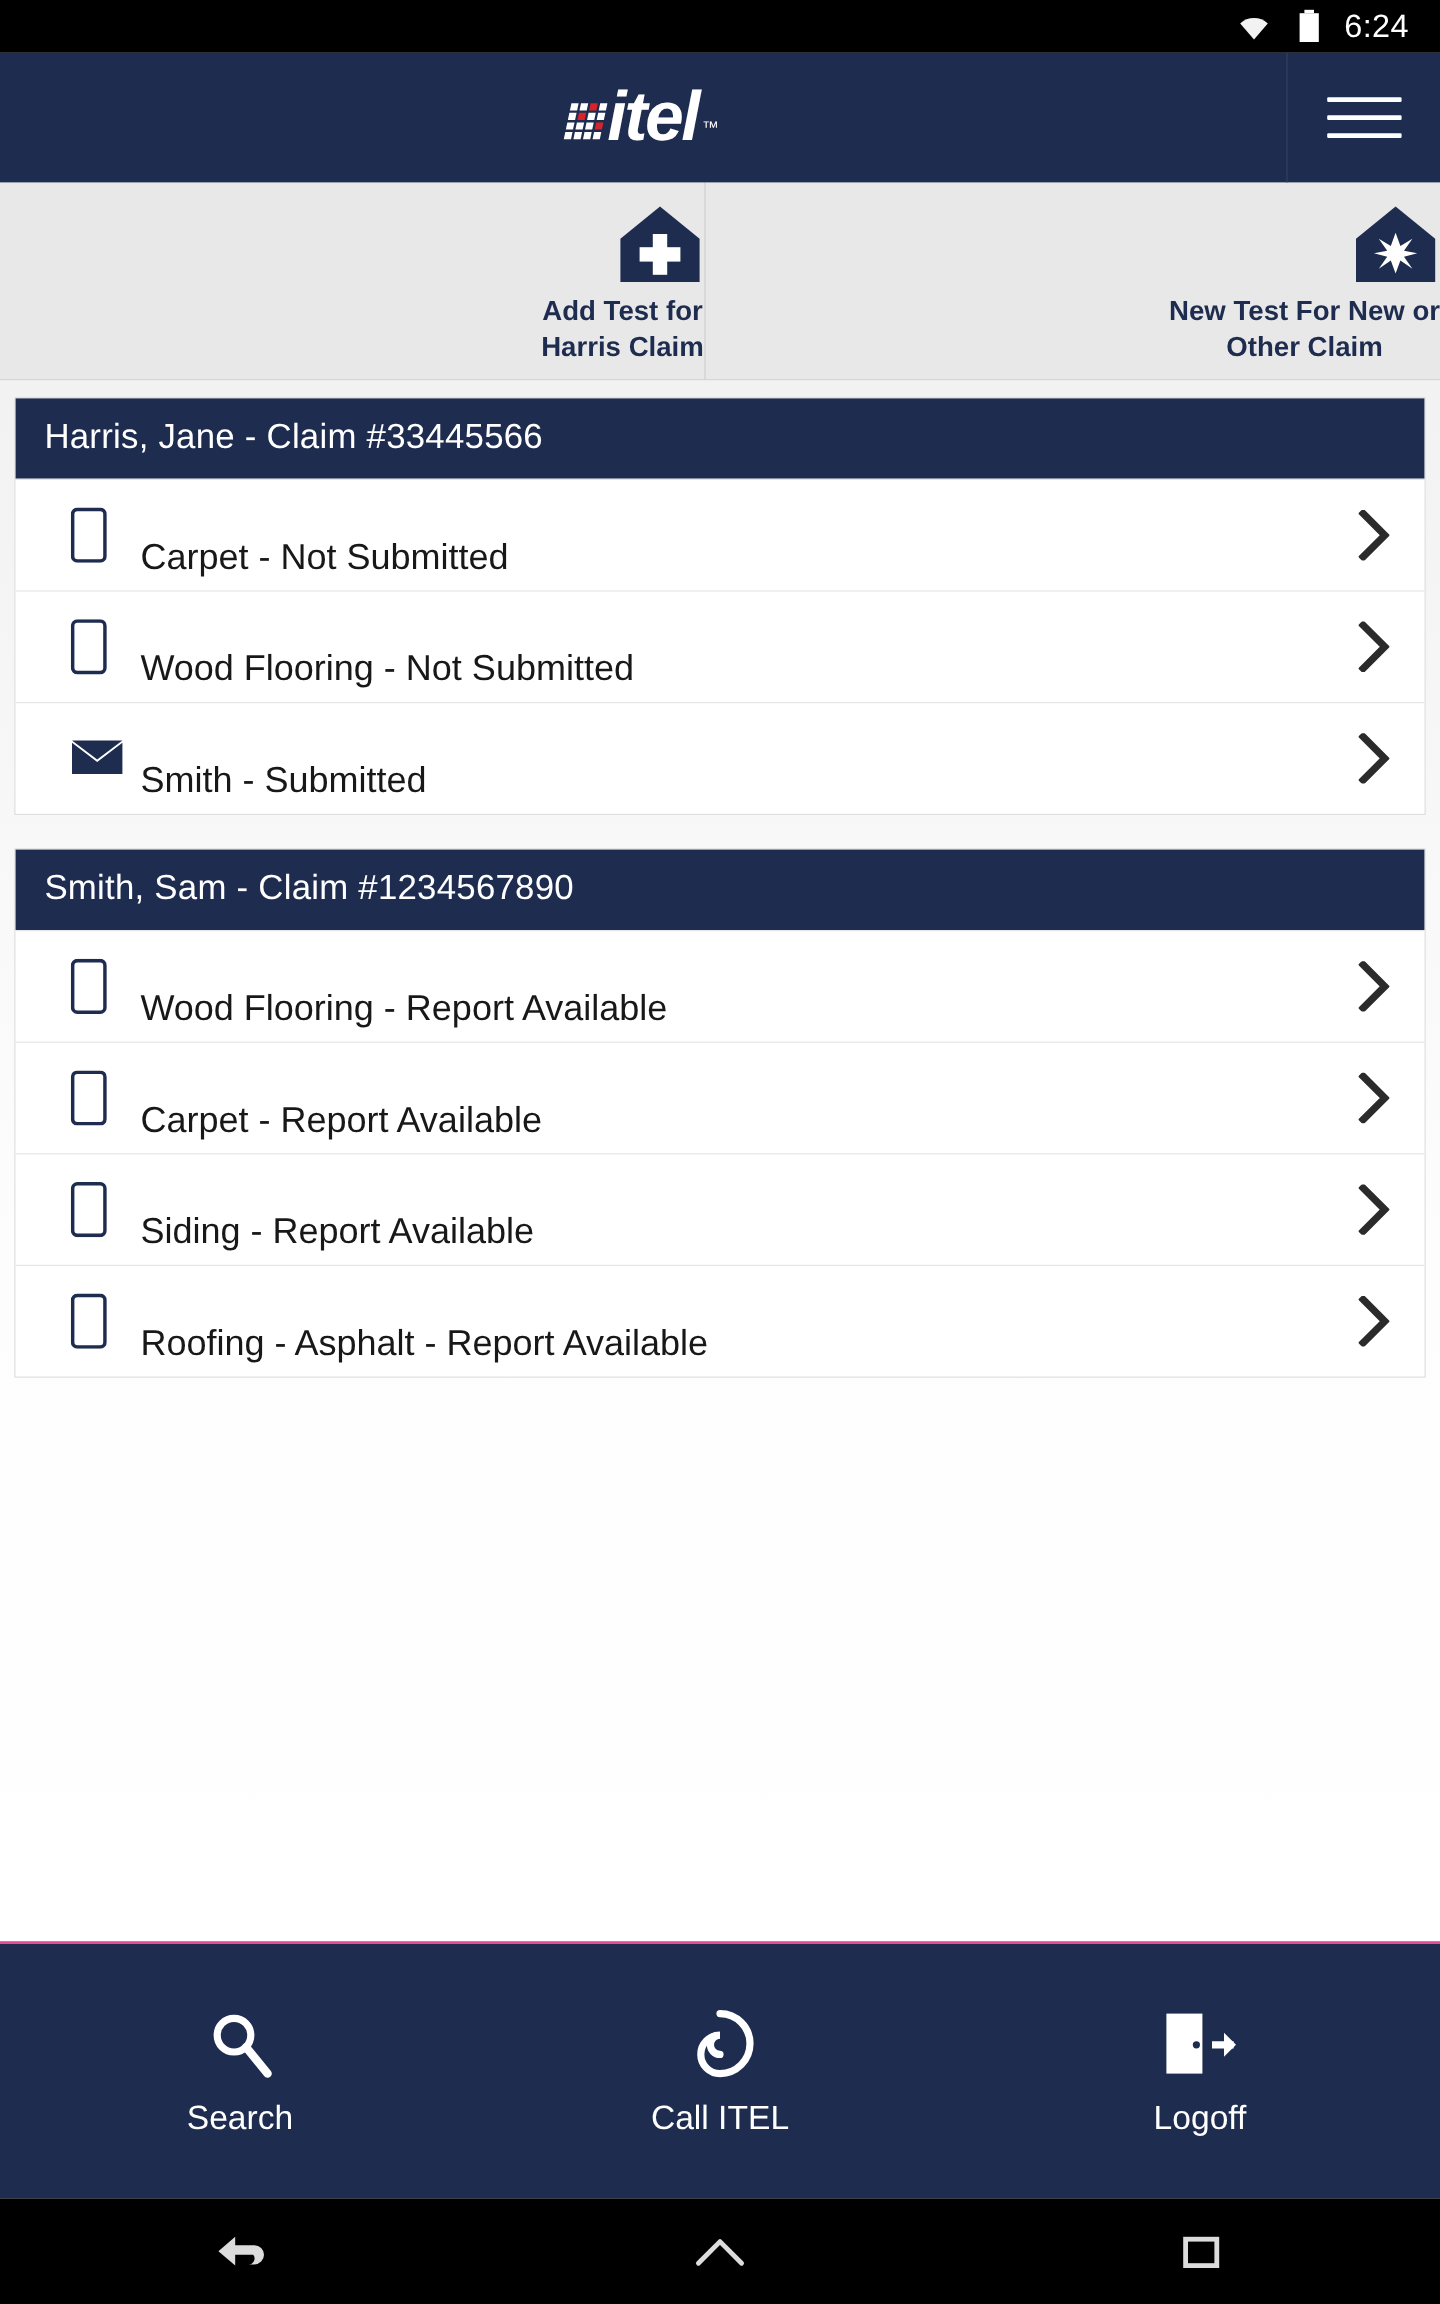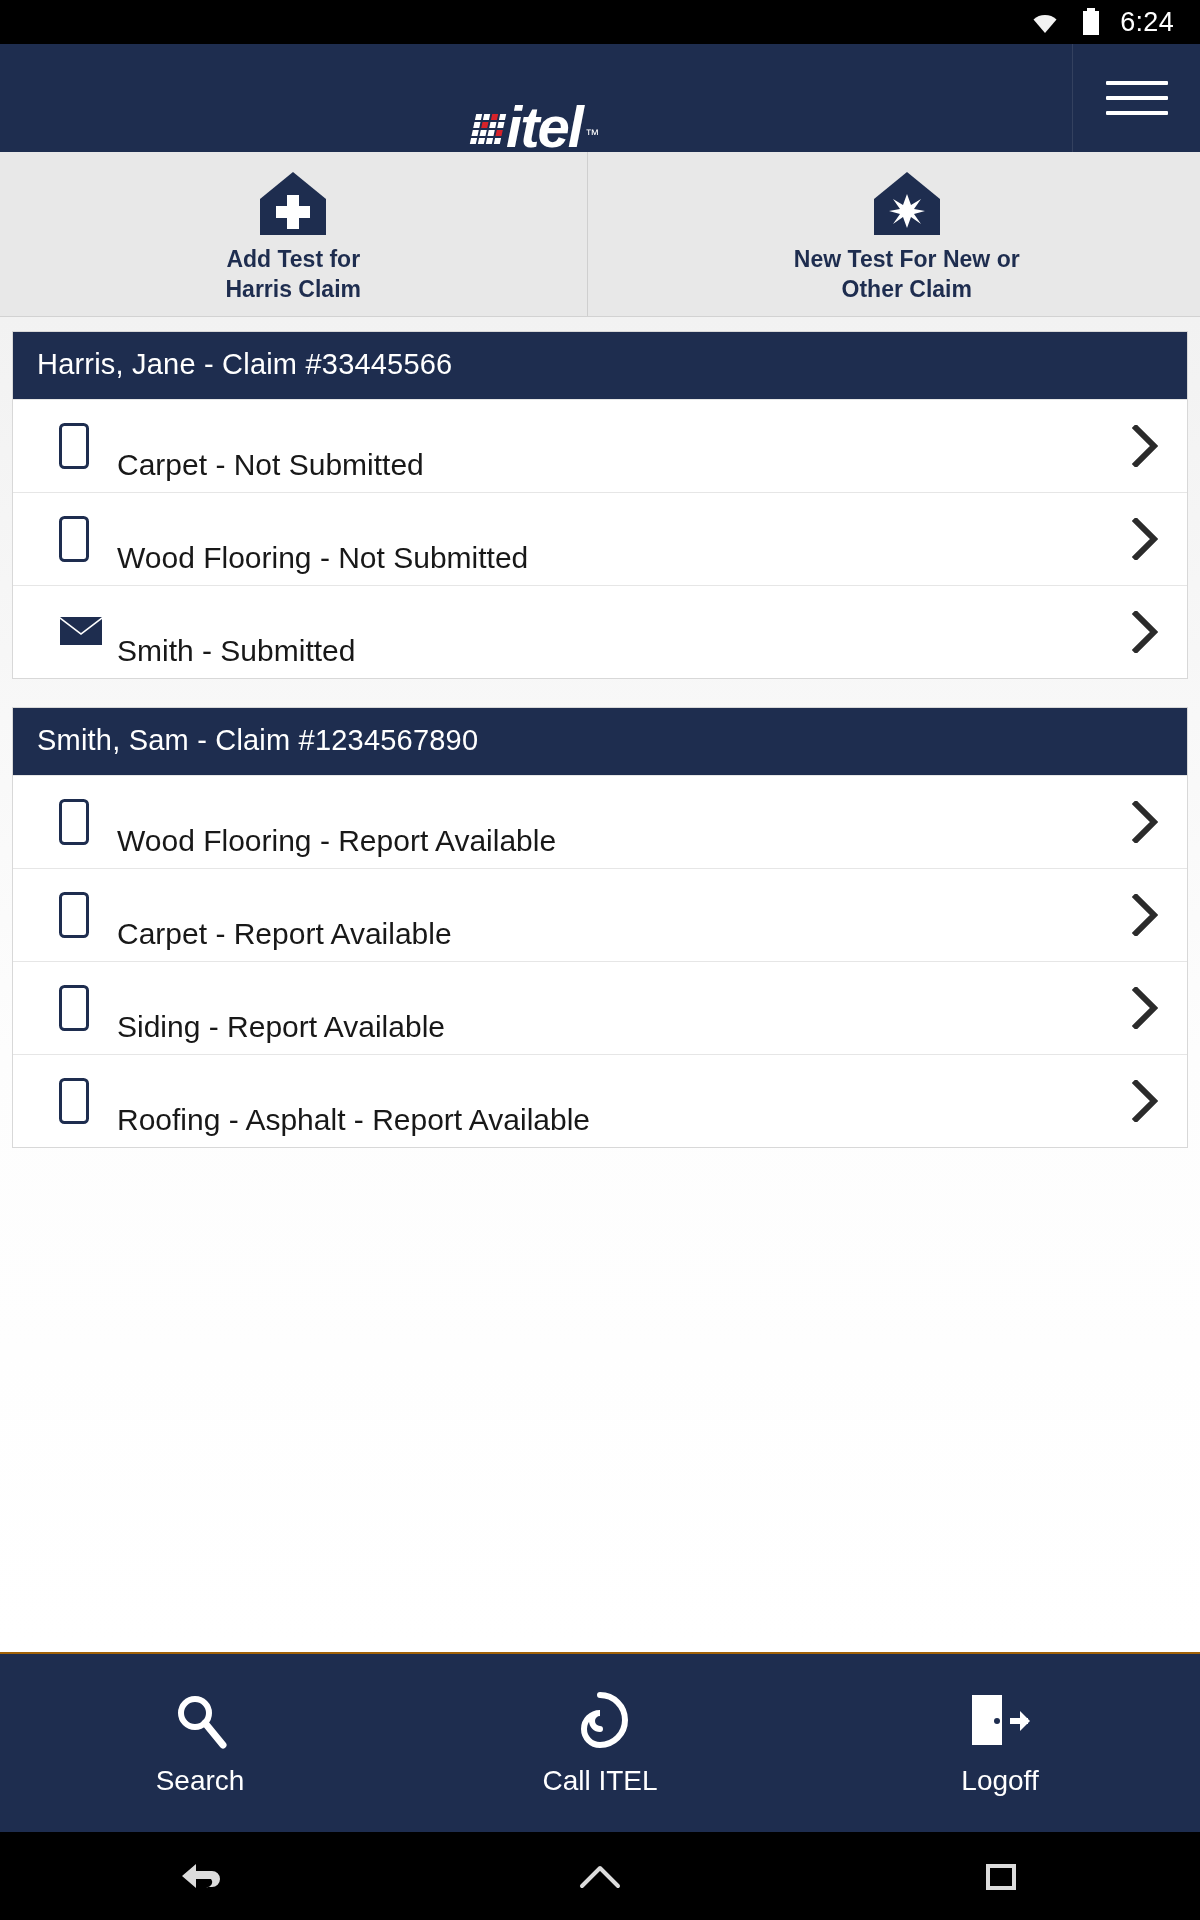--- a/index.html
+++ b/index.html
@@ -42,20 +42,21 @@
     height: 108px;
     background: #1e2d4f;
     display: flex;
     align-items: center;
     position: relative;
     flex: 0 0 auto;
   }
   .logo-wrap {
     flex: 1;
     display: flex;
+    align-items: center;
     justify-content: center;
     height: 100%;
   }
   .logo {
     display: flex;
     align-items: flex-end;
     gap: 3px;
   }
   .logo .halftone {
     display: grid;
@@ -103,21 +104,21 @@
     height: 165px;
     background: #e8e8e8;
     display: flex;
     flex: 0 0 auto;
     border-bottom: 1px solid #d2d2d2;
   }
   .action-tile {
     flex: 1;
     display: flex;
     flex-direction: column;
-    align-items: center;
+    align-items: flex-end;
     justify-content: center;
     gap: 6px;
     padding-top: 6px;
   }
   .action-tile + .action-tile { border-left: 1px solid #cfcfcf; padding-left: 26px; }
   .action-tile .label {
     text-align: center;
     color: #1e2d4f;
     font-size: 23px;
     font-weight: bold;
@@ -171,25 +172,25 @@
   .chevron {
     flex: 0 0 auto;
     width: 40px;
     display: flex;
     align-items: center;
     justify-content: center;
   }
 
   
   .tab-bar {
-    height: 180px;
+    height: 214px;
     background: #1e2d4f;
     display: flex;
     flex: 0 0 auto;
-    border-top: 2px solid #a16207;
+    border-top: 2px solid #ec4899;
   }
   .tab {
     flex: 1;
     display: flex;
     flex-direction: column;
     align-items: center;
     justify-content: center;
     gap: 10px;
     color: #ffffff;
   }

